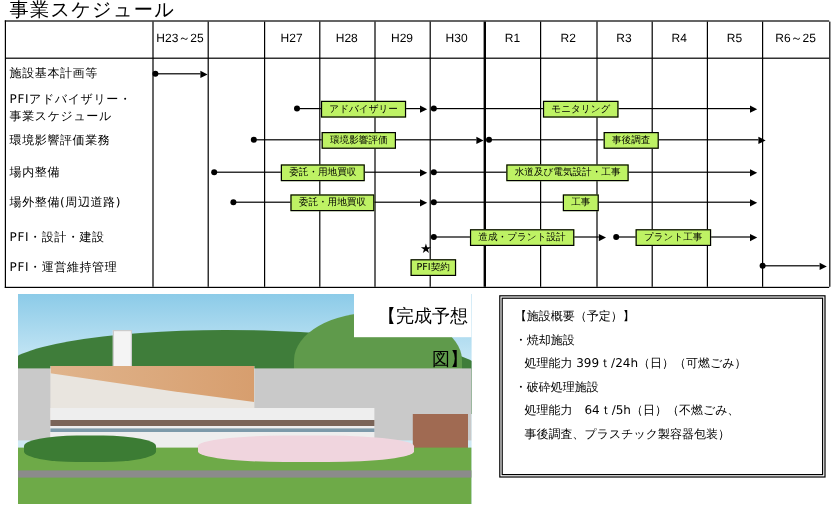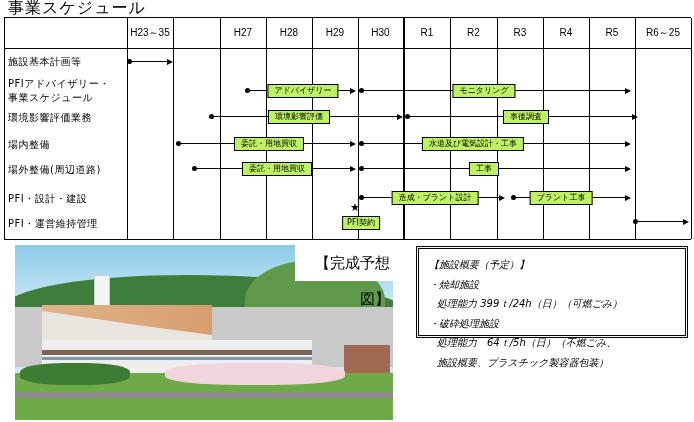--- a/index.html
+++ b/index.html
@@ -34,22 +34,22 @@
   .photo .stripe2 { position:absolute; left:27px; top:112px; width:270px; height:3px; background:#7d9aaa; }
   .photo .lowblk { position:absolute; left:27px; top:95px; width:270px; height:35px; background:#eeeeee; }
   .photo .stack { position:absolute; left:79px; top:30px; width:14px; height:30px; background:#f4f4f4; border:1px solid #ccc; }
   .photo .annex { position:absolute; left:329px; top:100px; width:46px; height:40px; background:#a06a52; }
   .photo .ground { position:absolute; left:0; top:128px; width:378px; height:47px; background:#6eaa48; }
   .photo .road { position:absolute; left:0; top:147px; width:378px; height:6px; background:#8b8b8b; }
   .photo .trees { position:absolute; left:150px; top:118px; width:180px; height:22px; background:#f0d5de; border-radius:40%; }
   .photo .gtrees { position:absolute; left:5px; top:118px; width:110px; height:22px; background:#3c7c34; border-radius:40%; }
   .photo .caption { position:absolute; right:0; top:0; width:98px; height:36px; background:#fff;
                     font-size:15px; line-height:36px; text-align:right; padding-right:3px; box-sizing:border-box; }
-  .summary { position:absolute; left:416px; top:246px; width:272px; height:92px;
-             border:3px double #000; box-sizing:border-box; padding:6px 0 0 10px; font-size:10px; line-height:19.5px;font-style:italic; }
+  .summary { position:absolute; left:416px; top:246px; width:272px; height:152px;
+             border:3px double #000; box-sizing:border-box; padding:6px 0 0 10px; font-size:10px; line-height:19.5px; }
   .summary .indent { padding-left:8px; }
 </style>
 </head>
 <body>
 
 <div class="title">事業スケジュール</div>
 
 <div class="table">
   <div class="hline"></div>
 
@@ -60,21 +60,21 @@
   <div class="vline" style="left:307px"></div>
   <div class="vline" style="left:353px"></div>
   <div class="vline thick" style="left:398px"></div>
   <div class="vline" style="left:445px"></div>
   <div class="vline" style="left:492px"></div>
   <div class="vline" style="left:538px"></div>
   <div class="vline" style="left:584px"></div>
   <div class="vline" style="left:630px"></div>
   <div class="vline" style="left:686px"></div>
 
-  <div class="hdr" style="left:122px;width:46px">H23～35</div>
+  <div class="hdr" style="left:122px;width:46px">H23～25</div>
   <div class="hdr" style="left:215px;width:46px">H27</div>
   <div class="hdr" style="left:261px;width:46px">H28</div>
   <div class="hdr" style="left:307px;width:46px">H29</div>
   <div class="hdr" style="left:353px;width:45px">H30</div>
   <div class="hdr" style="left:399px;width:46px">R1</div>
   <div class="hdr" style="left:445px;width:47px">R2</div>
   <div class="hdr" style="left:492px;width:46px">R3</div>
   <div class="hdr" style="left:538px;width:46px">R4</div>
   <div class="hdr" style="left:584px;width:46px">R5</div>
   <div class="hdr" style="left:630px;width:56px">R6～25</div>
@@ -162,14 +162,14 @@
   <div class="trees"></div>
   <div class="caption">【完成予想図】</div>
 </div>
 
 <div class="summary">
   <div>【施設概要（予定）】</div>
   <div>・焼却施設</div>
   <div class="indent">処理能力 399ｔ/24h（日）（可燃ごみ）</div>
   <div>・破砕処理施設</div>
   <div class="indent">処理能力　64ｔ/5h（日）（不燃ごみ、</div>
-  <div class="indent">施設概要、プラスチック製容器包装）</div>
+  <div class="indent">事後調査、プラスチック製容器包装）</div>
 </div>
 
 </body></html>

